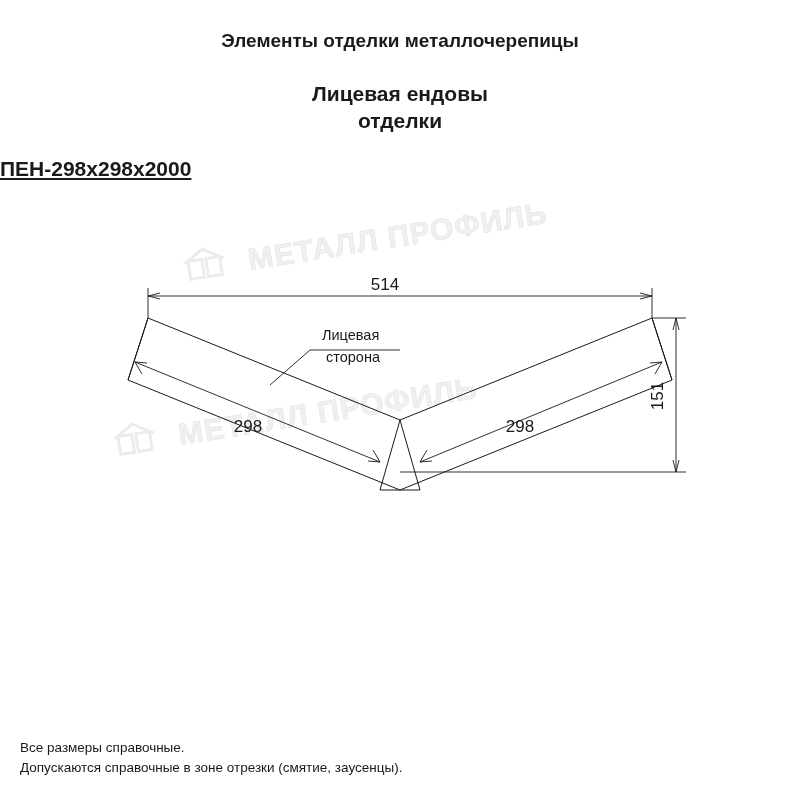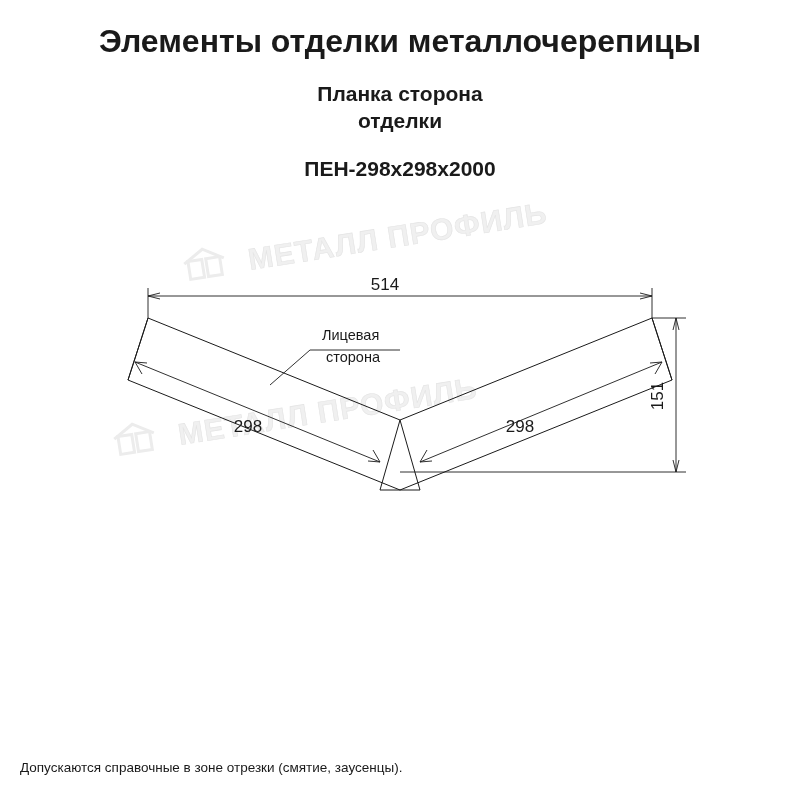--- a/index.html
+++ b/index.html
@@ -22,21 +22,21 @@
     height: 800px;
   }
   .title-block {
     position: absolute;
     left: 0;
     top: 24px;
     width: 800px;
     text-align: center;
   }
   .title-main {
-    font-size: 32px;
+    font-size: 19px;
     font-weight: bold;
     letter-spacing: 0px;
     line-height: 34px;
   }
   .subtitle-block {
     position: absolute;
     left: 0;
     top: 80px;
     width: 800px;
     text-align: center;
@@ -44,21 +44,21 @@
   .subtitle-line {
     font-size: 21px;
     font-weight: bold;
     line-height: 27px;
   }
   .code-block {
     position: absolute;
     left: 0;
     top: 155px;
     width: 800px;
-    text-align: center;
+    text-decoration: underline;
   }
   .code-text {
     font-size: 21px;
     font-weight: bold;
     line-height: 27px;
   }
   .drawing {
     position: absolute;
     left: 0;
     top: 200px;
@@ -108,21 +108,21 @@
 </head>
 <body>
 
 <div class="page">
 
   <div class="title-block">
     <div class="title-main">Элементы отделки металлочерепицы</div>
   </div>
 
   <div class="subtitle-block">
-    <div class="subtitle-line">Планка сторона</div>
+    <div class="subtitle-line">Лицевая ендовы</div>
     <div class="subtitle-line">отделки</div>
   </div>
 
   <div class="code-block">
     <div class="code-text">ПЕН-298х298х2000</div>
   </div>
 
   <div class="drawing">
     <svg width="800" height="400" viewBox="0 0 800 400">
 
@@ -197,16 +197,17 @@
         <path class="dim" d="M420,262 L662,162"></path>
         <path class="dim" d="M420,262 L427,250 M420,262 L432,261"></path>
         <path class="dim" d="M662,162 L655,174 M662,162 L650,163"></path>
       </g>
       <text class="lbl" x="520" y="232" text-anchor="middle">298</text>
 
     </svg>
   </div>
 
   <div class="footer">
+    <div class="footer-line">Все размеры справочные.</div>
     <div class="footer-line">Допускаются справочные в зоне отрезки (смятие, заусенцы).</div>
   </div>
 
 </div>
 
 </body></html>

